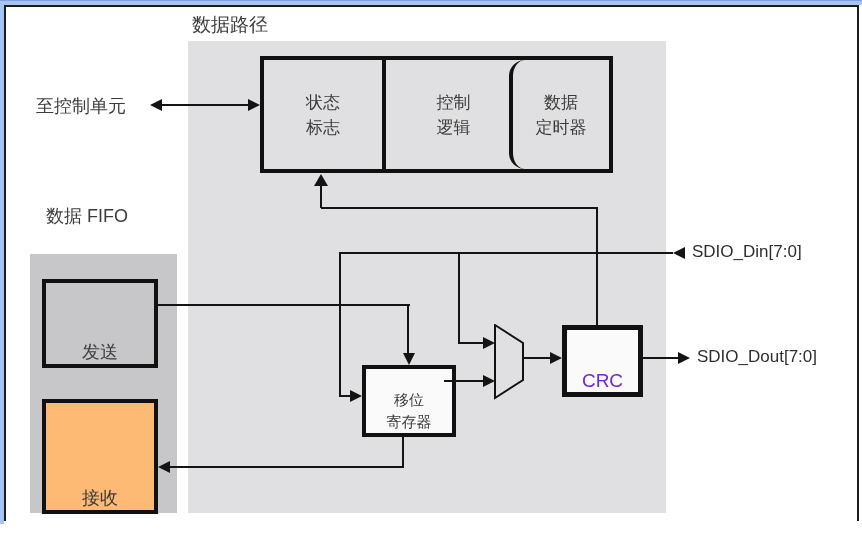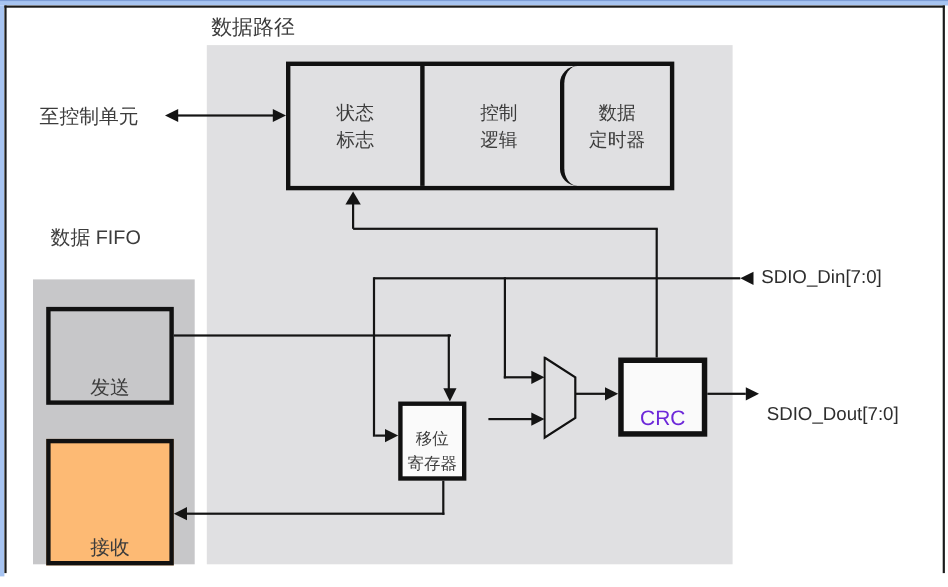--- a/index.html
+++ b/index.html
@@ -77,40 +77,40 @@
     <div class="blk-label">发送</div>
   </div>
   <div class="thickbox" style="left:42px;top:399px;width:116px;height:115px;background:#fdba74;">
     <div class="blk-label">接收</div>
   </div>
 
   <div class="line" style="left:158px;top:304px;width:252px;height:2px;"></div>
   <div class="line" style="left:407px;top:304px;width:2px;height:50px;"></div>
   <div class="tri tri-down" style="left:403px;top:353px;"></div>
 
-  <div class="thickbox" style="left:362px;top:365px;width:62px;height:72px;background:#fafafa;font-size:15px;">
+  <div class="thickbox" style="left:362px;top:365px;width:94px;height:72px;background:#fafafa;font-size:15px;">
     <div class="blk-label" style="line-height:22px;">移位
 寄存器</div>
   </div>
 
   <div class="line" style="left:444px;top:380px;width:40px;height:2px;"></div>
   <div class="tri tri-right" style="left:483px;top:375px;"></div>
 
   <svg class="abs" style="left:494px;top:324px;" width="32" height="76" viewBox="0 0 32 76">
     <polygon points="1,1 29,19 29,56 1,74" fill="#e0e0e2" stroke="#111111" stroke-width="2"></polygon>
   </svg>
 
   <div class="line" style="left:523px;top:357px;width:28px;height:2px;"></div>
   <div class="tri tri-right" style="left:550px;top:352px;"></div>
 
   <div class="thickbox" style="left:562px;top:325px;width:81px;height:72px;border-width:5px;background:#fafafa;font-size:19px;color:#6d28d9;">
     <div>CRC</div>
   </div>
 
   <div class="line" style="left:643px;top:357px;width:35px;height:2px;"></div>
   <div class="tri tri-right" style="left:678px;top:352px;"></div>
-  <div class="lbl" style="left:697px;top:347px;font-size:17px;color:#2e2e2e;margin-top:20px;">SDIO_Dout[7:0]</div>
+  <div class="lbl" style="left:697px;top:347px;font-size:17px;color:#2e2e2e;">SDIO_Dout[7:0]</div>
 
   <div class="line" style="left:402px;top:437px;width:2px;height:31px;"></div>
   <div class="line" style="left:170px;top:466px;width:234px;height:2px;"></div>
   <div class="tri tri-left" style="left:158px;top:461px;"></div>
 
 </div>
 
 </body></html>

